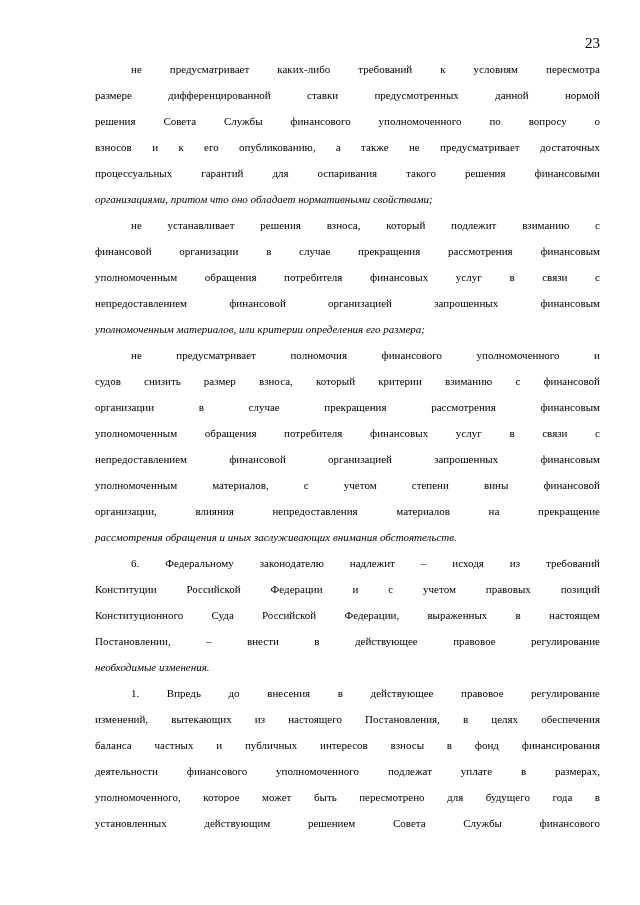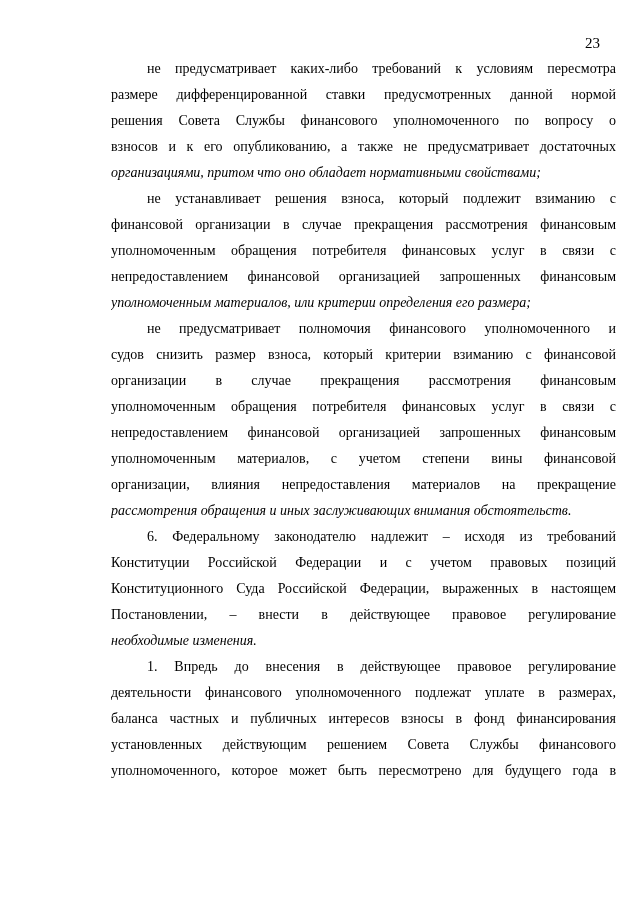--- a/index.html
+++ b/index.html
@@ -17,22 +17,22 @@
   }
   .page-number {
     position: absolute;
     top: 33px; left: 95px; width: 505px;
     text-align: right;
     font-size: 15px;
     line-height: 20px;
   }
   .body-text {
     position: absolute;
-    left: 111px; top: 56px; width: 505px;
-    font-size: 14px;
+    left: 95px; top: 56px; width: 505px;
+    font-size: 11px;
     line-height: 26px;
   }
   .para { margin: 0; padding: 0; }
   .ln {
     height: 26px;
     overflow: hidden;
     text-align: justify;
     text-align-last: justify;
     text-justify: inter-word;
   }
@@ -45,20 +45,21 @@
 <div class="page">
   <div class="page-number">23</div>
 
   <div class="body-text">
 
     <div class="para">
       <div class="ln ind">не предусматривает каких-либо требований к условиям пересмотра</div>
       <div class="ln">размере дифференцированной ставки предусмотренных данной нормой</div>
       <div class="ln">решения Совета Службы финансового уполномоченного по вопросу о</div>
       <div class="ln">взносов и к его опубликованию, а также не предусматривает достаточных</div>
+      <div class="ln">процессуальных гарантий для оспаривания такого решения финансовыми</div>
       <div class="ln end">организациями, притом что оно обладает нормативными свойствами;</div>
     </div>
 
     <div class="para">
       <div class="ln ind">не устанавливает решения взноса, который подлежит взиманию с</div>
       <div class="ln">финансовой организации в случае прекращения рассмотрения финансовым</div>
       <div class="ln">уполномоченным обращения потребителя финансовых услуг в связи с</div>
       <div class="ln">непредоставлением финансовой организацией запрошенных финансовым</div>
       <div class="ln end">уполномоченным материалов, или критерии определения его размера;</div>
     </div>
@@ -77,20 +78,21 @@
     <div class="para">
       <div class="ln ind">6. Федеральному законодателю надлежит – исходя из требований</div>
       <div class="ln">Конституции Российской Федерации и с учетом правовых позиций</div>
       <div class="ln">Конституционного Суда Российской Федерации, выраженных в настоящем</div>
       <div class="ln">Постановлении, – внести в действующее правовое регулирование</div>
       <div class="ln end">необходимые изменения.</div>
     </div>
 
     <div class="para">
       <div class="ln ind">1. Впредь до внесения в действующее правовое регулирование</div>
+      <div class="ln">изменений, вытекающих из настоящего Постановления, в целях обеспечения</div>
+      <div class="ln">баланса частных и публичных интересов взносы в фонд финансирования</div>
       <div class="ln">деятельности финансового уполномоченного подлежат уплате в размерах,</div>
-      <div class="ln">баланса частных и публичных интересов взносы в фонд финансирования</div>
+      <div class="ln">уполномоченного, которое может быть пересмотрено для будущего года в</div>
       <div class="ln">установленных действующим решением Совета Службы финансового</div>
-      <div class="ln">уполномоченного, которое может быть пересмотрено для будущего года в</div>
     </div>
 
   </div>
 </div>
 
 </body></html>

